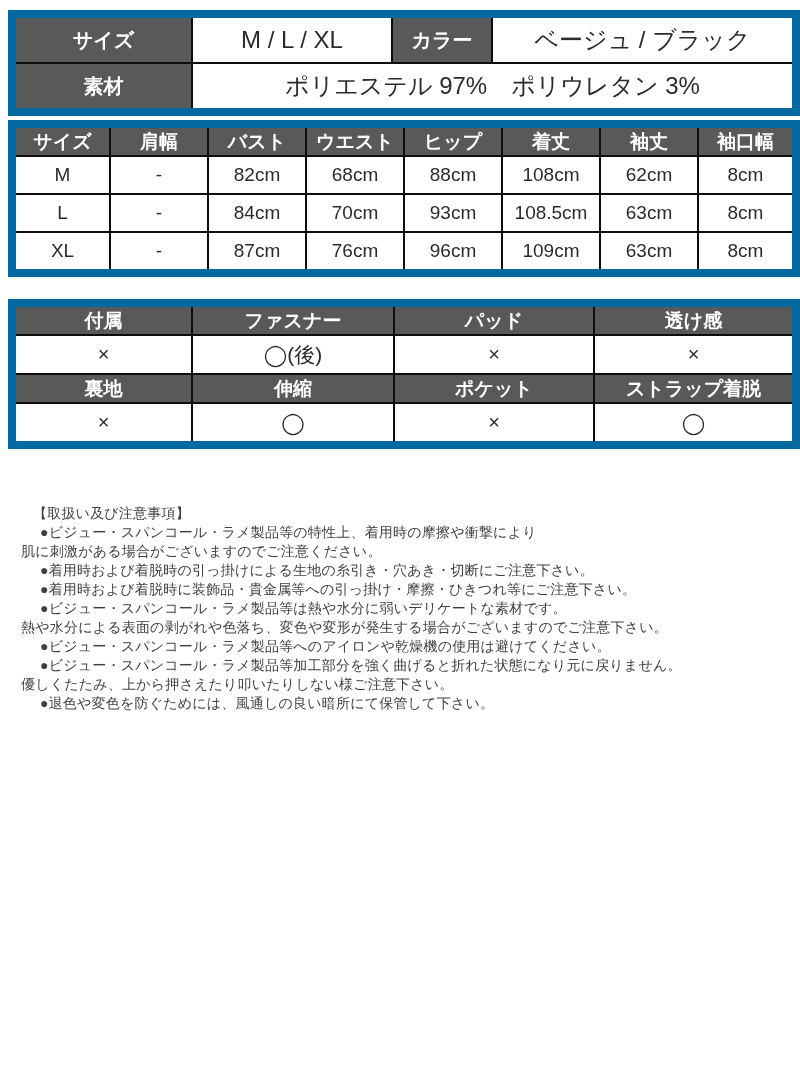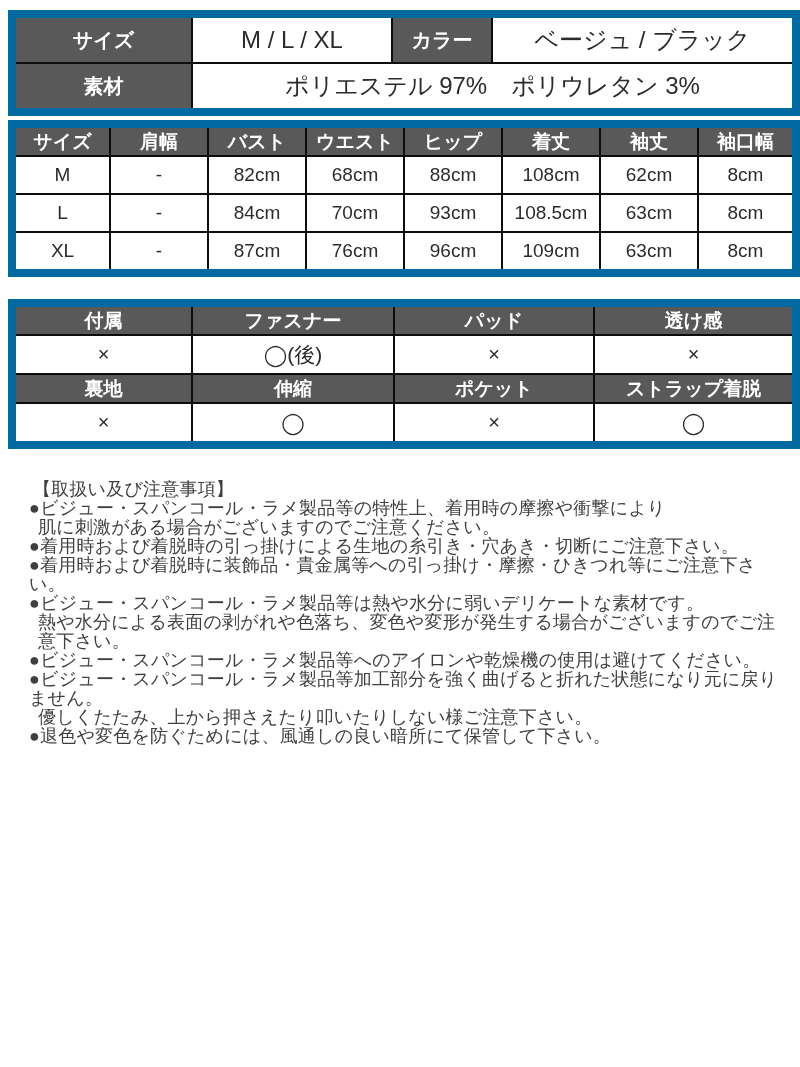--- a/index.html
+++ b/index.html
@@ -44,29 +44,29 @@
 
   
   #features-table { left: 8px; top: 287px; width: 784px; margin-top: 12px; }
   #features-table .hdr { height: 27px; font-size: 19px; }
   #features-table .val { height: 37px; font-size: 20px; }
   #features-table .circle { font-size: 21px; }
 
   
   .notes {
     position: absolute;
-    left: 21px; top: 480px; width: 765px;
+    left: 21px; top: 504px; width: 765px;
     color: #3f3f3f;
-    font-size: 18px;
+    font-size: 14px;
     line-height: 19px;
     letter-spacing: 0.2px;
   }
   .note-title { margin-left: 12px; }
-  .note-line  { margin-left: 8px; }
-  .note-cont  { margin-left: 17px; }
+  .note-line  { margin-left: 19px; }
+  .note-cont  { margin-left: 0; }
 </style>
 </head>
 <body>
 
 <div class="page">
 
   <table id="info-table">
     <colgroup>
       <col style="width:180px">
         <col style="width:200px">

